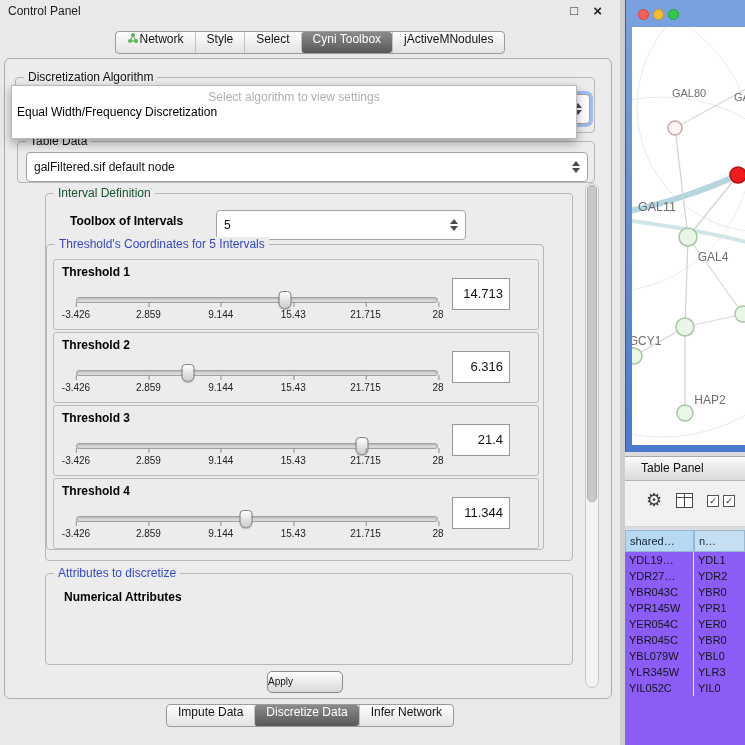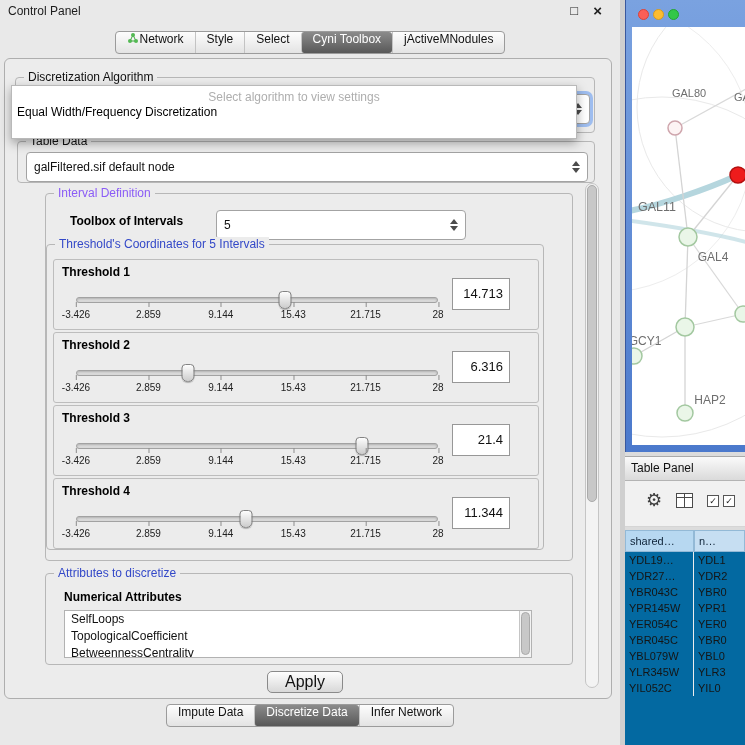--- a/index.html
+++ b/index.html
@@ -11,62 +11,62 @@
   #control-panel{left:0;top:0;width:620px;height:745px;background:#e9e9e9}
   .titlebar-text{font-size:12px;color:#1c1c1c}
   .win-icon{font-size:13px;color:#222;line-height:16px}
   .segbar{display:flex;border:1px solid #9b9b9b;border-radius:4px;background:linear-gradient(#fdfdfd,#e3e3e3);overflow:hidden;height:23px}
   .seg{display:flex;align-items:flex-start;gap:1px;padding:0 11px;font-size:12px;color:#111;border-left:1px solid #c3c3c3;white-space:nowrap}
   .seg:first-child{border-left:none}
   .seg.sel{background:linear-gradient(#8b8b8b,#585858);color:#fff;border-radius:3px}
   .content{left:4px;top:58px;width:608px;height:641px;background:#ececec;border:1px solid #aeaeae;border-radius:6px}
   .fieldset{position:absolute;border:1px solid #b7b7b7;border-radius:4px}
   .legend{position:absolute;top:-8px;left:8px;background:#ececec;padding:0 4px;font-size:12px;line-height:14px;color:#111;white-space:nowrap}
-  .legend.green{color:#8b5cf6}
+  .legend.green{color:#14532d}
   .legend.blue{color:#3348c8}
   .combo{position:absolute;display:flex;align-items:center;background:#fff;border:1px solid #a3a3a3;border-radius:4px;font-size:12px;color:#111;padding:14px 7px}
   .updown{margin-left:auto;display:flex;flex-direction:column;align-items:center;gap:2px}
   .updown i{display:block;width:0;height:0;border-left:4px solid transparent;border-right:4px solid transparent}
   .updown i.up{border-bottom:5px solid #4c4c4c}
   .updown i.down{border-top:5px solid #4c4c4c}
   .bold-label{font-weight:bold;font-size:12px;color:#000;white-space:nowrap}
   .slider-box{position:absolute;left:6px;width:486px;height:71px;border:1px solid #bdbdbd;border-radius:3px;background:#ececec}
   .track-wrap{position:absolute;left:22px;top:30px;width:362px;height:20px}
   .track{position:absolute;left:0;right:0;top:7px;height:6px;background:#dadada;border:1px solid #a2a2a2;border-radius:3px;box-shadow:inset 0 1px 2px rgba(0,0,0,.18)}
   .thumb{position:absolute;top:1px;width:13px;height:18px;background:linear-gradient(#fdfdfd,#cccccc);border:1px solid #838383;border-radius:4px 4px 6px 6px;transform:translateX(-50%);box-shadow:0 1px 1px rgba(0,0,0,.25)}
   .ticks{position:absolute;left:22px;top:49px;width:362px;height:14px}
   .tick{position:absolute;transform:translateX(-50%);font-size:10px;color:#222;white-space:nowrap}
   .tick::before{content:"";position:absolute;left:50%;top:-7px;width:1px;height:5px;background:#8d8d8d}
   .valbox{position:absolute;left:398px;top:18px;width:58px;height:32px;background:#fff;border:1px solid #979797;font-size:13px;color:#111;text-align:right;line-height:30px;padding-right:6px}
   .listbox{position:absolute;background:#fff;border:1px solid #b2b2b2;overflow:hidden;font-size:12px;color:#111}
   .listbox .row{line-height:15px;padding:1px 6px;white-space:nowrap}
   .vscroll{position:absolute;background:#f3f3f3;border:1px solid #c5c5c5;border-radius:7px}
   .vthumb{position:absolute;left:1px;right:1px;background:#c8c8c8;border:1px solid #aaa;border-radius:6px}
-  .push-btn{position:absolute;background:linear-gradient(#fefefe,#d8d8d8);border:1px solid #8a8a8a;border-radius:5px;font-size:16px;color:#111;text-align:center;line-height:20px}
+  .push-btn{position:absolute;background:linear-gradient(#fefefe,#d8d8d8);border:1px solid #8a8a8a;border-radius:5px;font-size:10px;color:#111;text-align:left;line-height:20px}
   .popup{position:absolute;background:#fff;border:1px solid #b9b9b9;box-shadow:0 4px 10px rgba(0,0,0,.35);z-index:60}
   .popup .ph{font-size:12px;color:#aeaeae;text-align:center;padding-top:4px;height:18px}
   .popup .opt{font-size:12px;color:#000;padding:1px 5px;line-height:15px;white-space:nowrap}
   .popup .opt.b{font-weight:bold}
   .focus-ring{box-shadow:0 0 0 3px rgba(106,158,242,.6)}
 
   
   #right-panel{left:625px;top:0;width:120px;height:745px;background:#dcdcdc}
   .net-window{position:absolute;left:0;top:0;width:120px;height:452px;background:linear-gradient(#7aa2e0,#4b79cc);border-left:1px solid #39589e}
   .tl{position:absolute;top:9px;width:11px;height:11px;border-radius:50%}
   .tl.r{background:#fb5f57;border:1px solid #d9443c}
   .tl.y{background:#fcbc2f;border:1px solid #d39b22}
   .tl.g{background:#33c748;border:1px solid #24a334}
   .canvas{position:absolute;left:6px;top:27px;width:114px;height:418px;background:#fff;overflow:hidden}
-  .tp-header{position:absolute;left:0;top:456px;width:120px;height:25px;background:linear-gradient(#fafafa,#dadada);border-top:1px solid #a9a9a9;border-bottom:1px solid #b3b3b3;font-size:12px;color:#111;line-height:23px;padding-left:6px}
+  .tp-header{position:absolute;left:0;top:456px;width:120px;height:25px;background:linear-gradient(#fafafa,#dadada);border-top:1px solid #a9a9a9;border-bottom:1px solid #b3b3b3;font-size:12px;color:#111;line-height:23px;padding-left:16px}
   .tp-toolbar{position:absolute;left:0;top:481px;width:120px;height:46px;background:#f1f1f1;border-bottom:1px solid #d5d5d5}
   .gear{position:absolute;left:21px;top:9px;font-size:18px;color:#3f3f3f;line-height:20px}
   .chk{position:absolute;top:14px;width:12px;height:12px;border:1px solid #555;background:#fff;font-size:9px;line-height:11px;text-align:center;color:#222}
   .tp-headrow{position:absolute;left:0;top:530px;width:120px;height:22px;display:flex}
   .hcell{background:#b7d8f1;border:1px solid #93b9d6;font-size:11px;color:#0e2338;padding:4px 4px 0 4px;white-space:nowrap;overflow:hidden}
-  .tp-rows{position:absolute;left:0;top:552px;width:120px;bottom:0;background:#0369a1;font-size:11px;color:#151515}
+  .tp-rows{position:absolute;left:0;top:552px;width:120px;bottom:0;background:#8b5cf6;font-size:11px;color:#151515}
   .trow{display:flex;height:16px;line-height:16px}
   .tcell1{width:69px;padding-left:4px;border-right:1px solid #ededed;white-space:nowrap;overflow:hidden}
   .tcell2{flex:1;padding-left:4px;white-space:nowrap;overflow:hidden}
 </style>
 </head>
 <body>
 
 <div class="abs" id="control-panel">
 
   <div class="abs" style="left:0;top:0;width:100%;height:24px">
@@ -216,28 +216,20 @@
             <span class="tick" style="left:100%">28</span>
           </div>
           <div class="valbox">11.344</div>
         </div>
       </div>
     </div>
 
     <div class="fieldset" style="left:40px;top:514px;width:528px;height:92px">
       <span class="legend blue">Attributes to discretize</span>
       <span class="abs bold-label" style="left:18px;top:16px">Numerical Attributes</span>
-      <div class="listbox" style="left:18px;top:36px;width:468px;height:48px">
-        <div class="row">SelfLoops</div>
-        <div class="row">TopologicalCoefficient</div>
-        <div class="row">BetweennessCentrality</div>
-        <div class="vscroll" style="right:0;top:0;width:12px;height:100%;border-radius:0;border-top:none;border-bottom:none;border-right:none">
-          <div class="vthumb" style="top:1px;height:94%"></div>
-        </div>
-      </div>
     </div>
 
     <button class="push-btn" style="left:262px;top:612px;width:76px;height:22px">Apply</button>
   </div>
 
   <div class="abs" style="left:0;top:704px;width:100%;display:flex;justify-content:center">
     <div class="segbar">
       <div class="seg">
           <span>Impute Data</span>
         </div>

